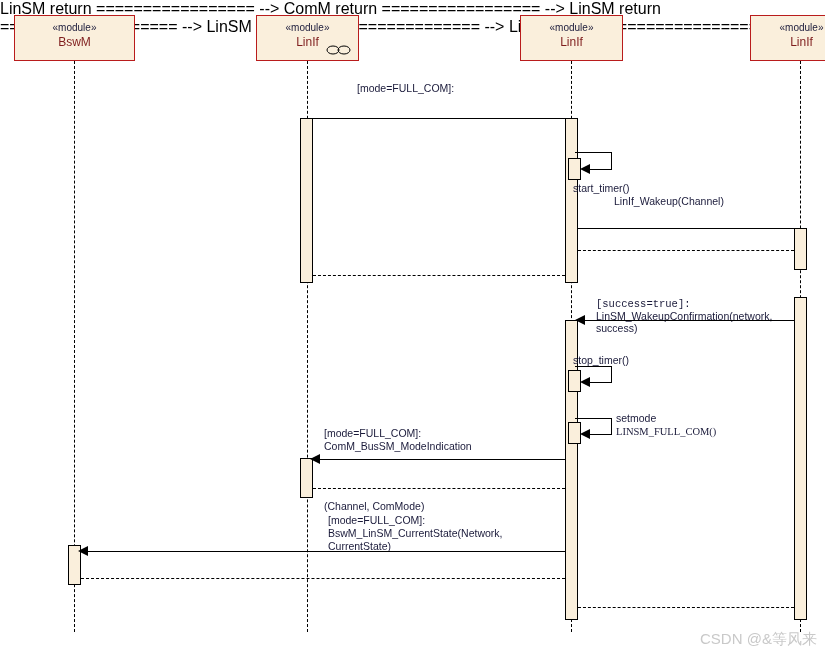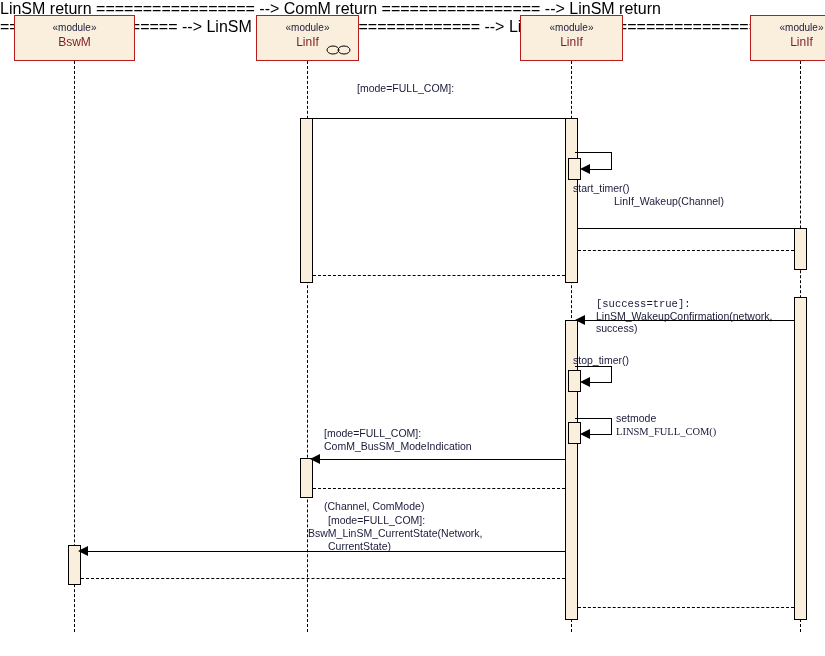--- a/index.html
+++ b/index.html
@@ -189,28 +189,29 @@
   <div class="lbl" style="left:324px;top:452px;margin-top:48px;">(Channel, ComMode)</div>
   <div class="msgline" style="left:313px;top:459px;width:252px;"></div>
   <div class="arrow-solid left" style="left:310px;top:454px;"></div>
 
    LinSM return =================== --&gt;
   <div class="msgline dash" style="left:313px;top:488px;width:252px;"></div>
   <div class="arrow-open right" style="left:554px;top:483px;"></div>
 
   
   <div class="lbl" style="left:328px;top:514px;">[mode=FULL_COM]:</div>
-  <div class="lbl" style="left:308px;top:527px;">BswM_LinSM_CurrentState(Network,</div>
+  <div class="lbl" style="left:328px;top:527px;">BswM_LinSM_CurrentState(Network,</div>
   <div class="lbl" style="left:328px;top:540px;">CurrentState)</div>
   <div class="msgline" style="left:81px;top:551px;width:484px;"></div>
   <div class="arrow-solid left" style="left:78px;top:546px;"></div>
 
    LinSM return =================== --&gt;
   <div class="msgline dash" style="left:81px;top:578px;width:484px;"></div>
   <div class="arrow-open right" style="left:554px;top:573px;"></div>
 
    LinIf return ================== --&gt;
   <div class="msgline dash" style="left:578px;top:607px;width:216px;"></div>
   <div class="arrow-open right" style="left:783px;top:602px;"></div>
 
   
+  <div class="watermark" style="left:700px;top:630px;">CSDN @&amp;等风来</div>
 
 </div>
 
 </body></html>

